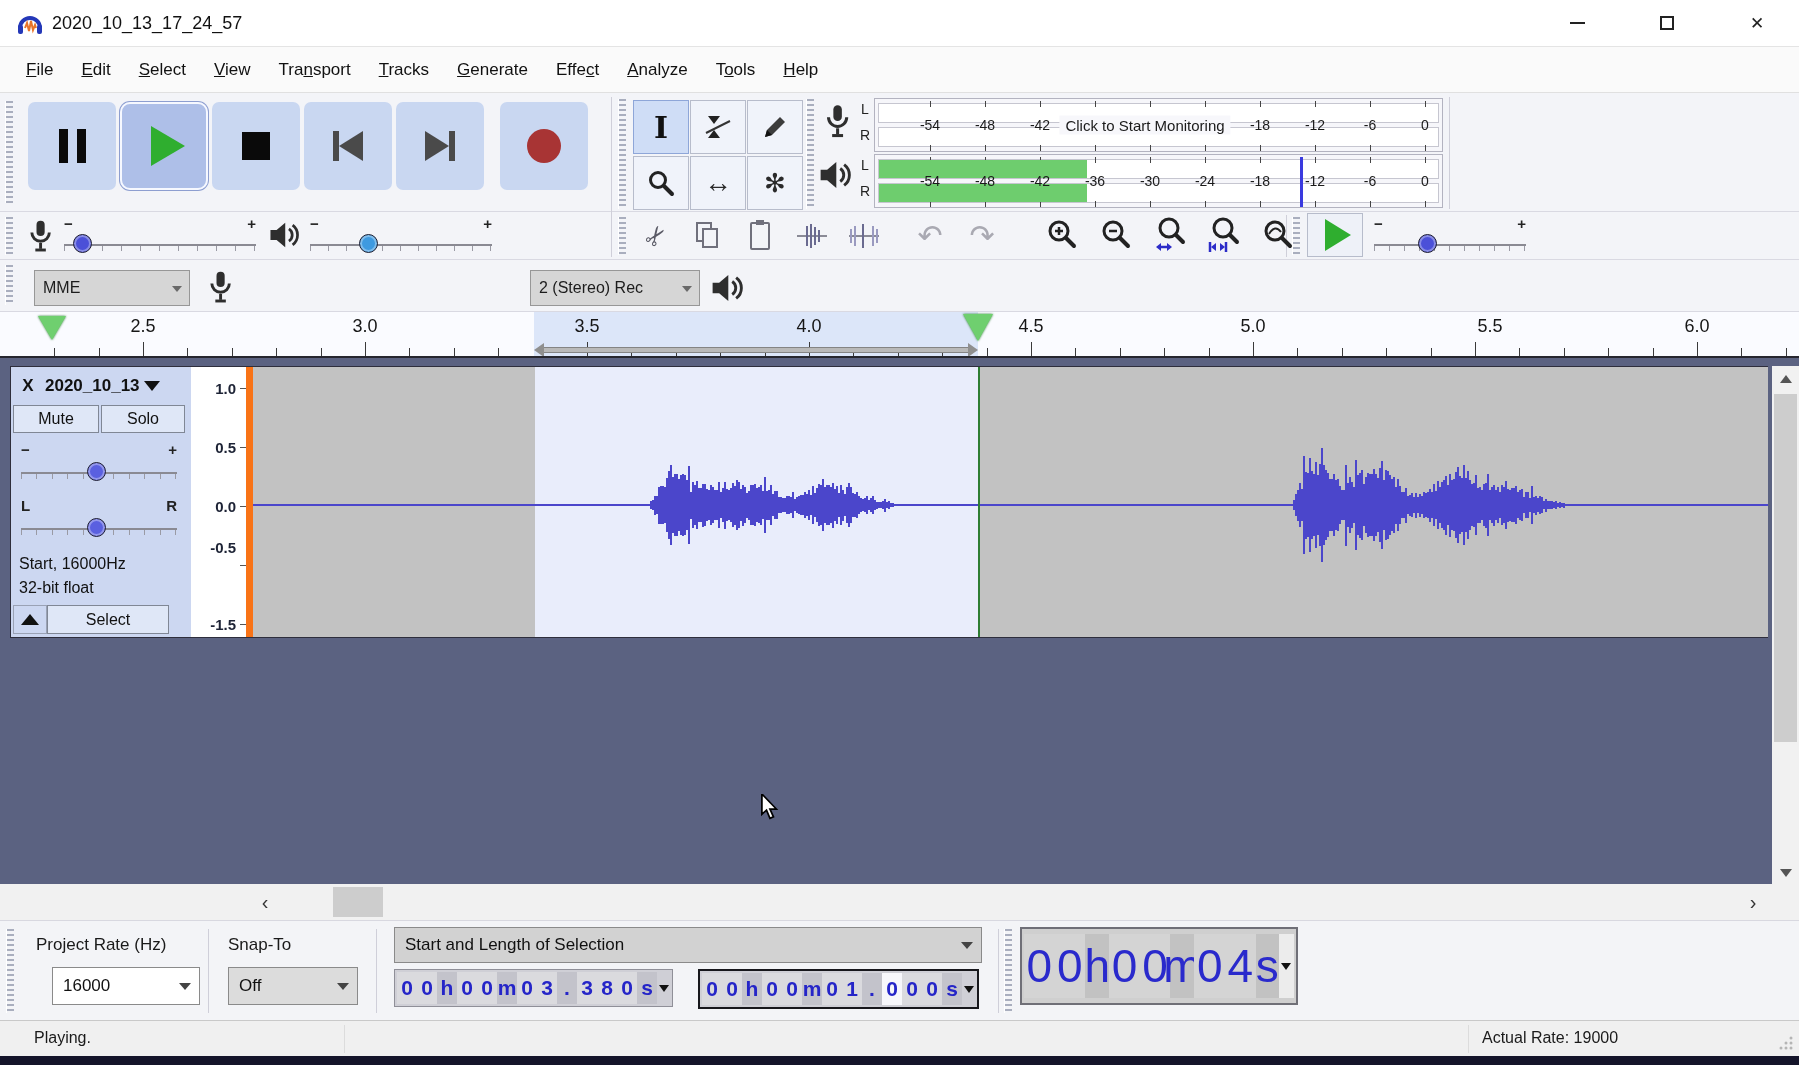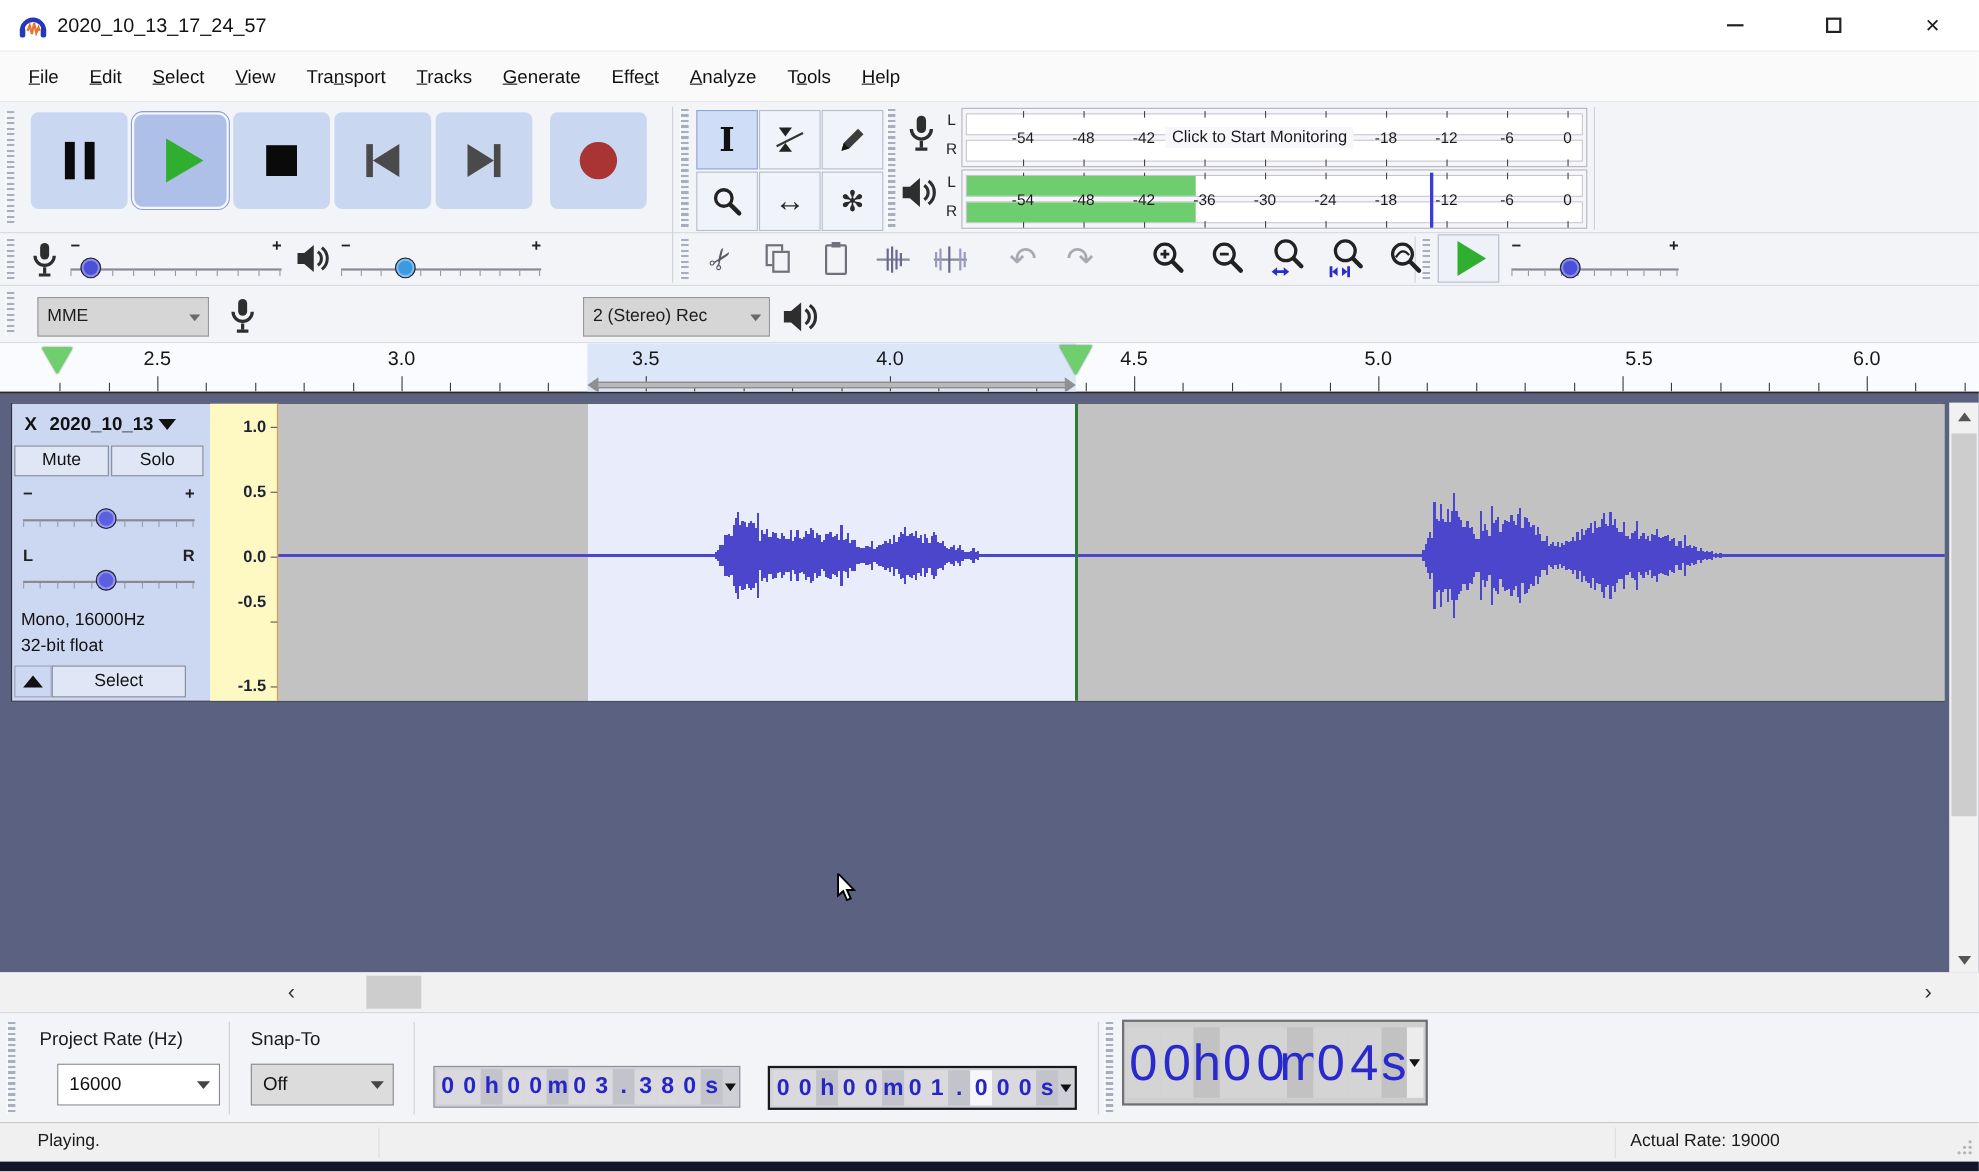--- a/index.html
+++ b/index.html
@@ -34,21 +34,21 @@
   .combo{position:absolute;background:#d6d6d6;border:1px solid #979797;display:flex;align-items:center;padding:0 24px 0 8px;font-size:16px;color:#1c1c1c;overflow:hidden;white-space:nowrap}
   .combo .chev{position:absolute;right:7px;top:50%;margin-top:-2px;width:0;height:0;border-left:5px solid transparent;border-right:5px solid transparent;border-top:6px solid #6a6a6a}
   
   #ruler{position:absolute;left:0;top:312px;width:1799px;height:46px;background:#fafbff;border-bottom:2px solid #26262e;overflow:hidden}
   .ruler-num{position:absolute;top:4px;transform:translateX(-50%);font-size:18px;color:#161616}
   .rtick{position:absolute;background:#3a3a3a;width:1px;bottom:0}
   
   #trackarea{position:absolute;left:0;top:358px;width:1799px;height:526px;background:#5b6281;overflow:hidden}
   #track{position:absolute;left:10px;top:8px;width:1758px;height:272px;background:#ccd7f1;border:1px solid #2e2e3c}
   .panelbtn{position:absolute;background:#dfe7f7;border:1px solid #808795;display:flex;align-items:center;justify-content:center;font-size:16px;color:#111}
-  #vruler{position:absolute;left:180px;top:0;width:62px;height:270px;background:#fef9c3;border-right:1px solid #f97316}
+  #vruler{position:absolute;left:180px;top:0;width:62px;height:270px;background:#ffffff;border-right:7px solid #f97316}
   .vr-label{position:absolute;right:10px;transform:translateY(-50%);font-size:15px;font-weight:bold;color:#1d2335}
   .vr-tick{position:absolute;right:0;width:6px;height:1px;background:#555}
   
   .sb{position:absolute;background:#f1f1f1}
   .sb-thumb{position:absolute;background:#cdcdcd}
   .sb-arrow{position:absolute;display:flex;align-items:center;justify-content:center}
   
   #selbar{position:absolute;left:0;top:920px;width:1799px;height:100px;background:#f3f4f7;border-top:1px solid #d8d8e0}
   .sel-label{position:absolute;font-size:17px;color:#1a1a1a}
   .wcombo{position:absolute;background:#fff;border:1px solid #8a8a8a;display:flex;align-items:center;padding:0 26px 0 10px;font-size:17px;color:#111}
@@ -539,21 +539,21 @@
           <div class="slider-tick" style="left: 48.2px; bottom: 4px;"></div>
           <div class="slider-tick" style="left: 63.6px; bottom: 4px;"></div>
           <div class="slider-tick" style="left: 79px; bottom: 4px;"></div>
           <div class="slider-tick" style="left: 94.4px; bottom: 4px;"></div>
           <div class="slider-tick" style="left: 109.8px; bottom: 4px;"></div>
           <div class="slider-tick" style="left: 125.2px; bottom: 4px;"></div>
           <div class="slider-tick" style="left: 140.6px; bottom: 4px;"></div>
           <div class="slider-tick" style="left: 156px; bottom: 4px;"></div>
           <div class="thumb" style="width: 19px; height: 19px; left: 67.76px; bottom: 2px; background: rgb(90, 96, 224);"></div>
         </div>
-      <div class="abs" style="left:8px;top:188px;font-size:16px">Mono, 16000Hz</div>
+      <div class="abs" style="left:8px;top:188px;font-size:16px">Start, 16000Hz</div>
       <div class="abs" style="left:8px;top:212px;font-size:16px">32-bit float</div>
       <div class="panelbtn" style="left:2px;top:238px;width:34px;height:29px;background:#ccd7f1;border-color:#9aa2b5">
         <div class="tri" style="border-left:9px solid transparent;border-right:9px solid transparent;border-bottom:11px solid #111"></div>
       </div>
       <div class="panelbtn" style="left:36px;top:238px;width:122px;height:29px">
           <span>Select</span>
         </div>
     </div>
 
     <div id="vruler">
@@ -610,20 +610,24 @@
     <span>16000</span>
       <span class="chev2"></span>
   </div>
   <div class="vsep" style="left:208px;top:8px;height:84px"></div>
   <span class="sel-label" style="left:228px;top:14px">Snap-To</span>
   <div class="gcombo" style="left:228px;top:46px;width:130px;height:38px">
     <span>Off</span>
       <span class="chev2"></span>
   </div>
   <div class="vsep" style="left:376px;top:8px;height:84px"></div>
+  <div class="gcombo" style="left:394px;top:6px;width:588px;height:36px;background:#d2d2d2">
+    <span>Start and Length of Selection</span>
+      <span class="chev2"></span>
+  </div>
   <div class="timefield" id="sel-start-field" style="left:394px;top:48px">
       <div class="tcell digit">0</div>
       <div class="tcell digit">0</div>
       <div class="tcell unit">h</div>
       <div class="tcell digit">0</div>
       <div class="tcell digit">0</div>
       <div class="tcell unit">m</div>
       <div class="tcell digit">0</div>
       <div class="tcell digit">3</div>
       <div class="tcell unit">.</div>

